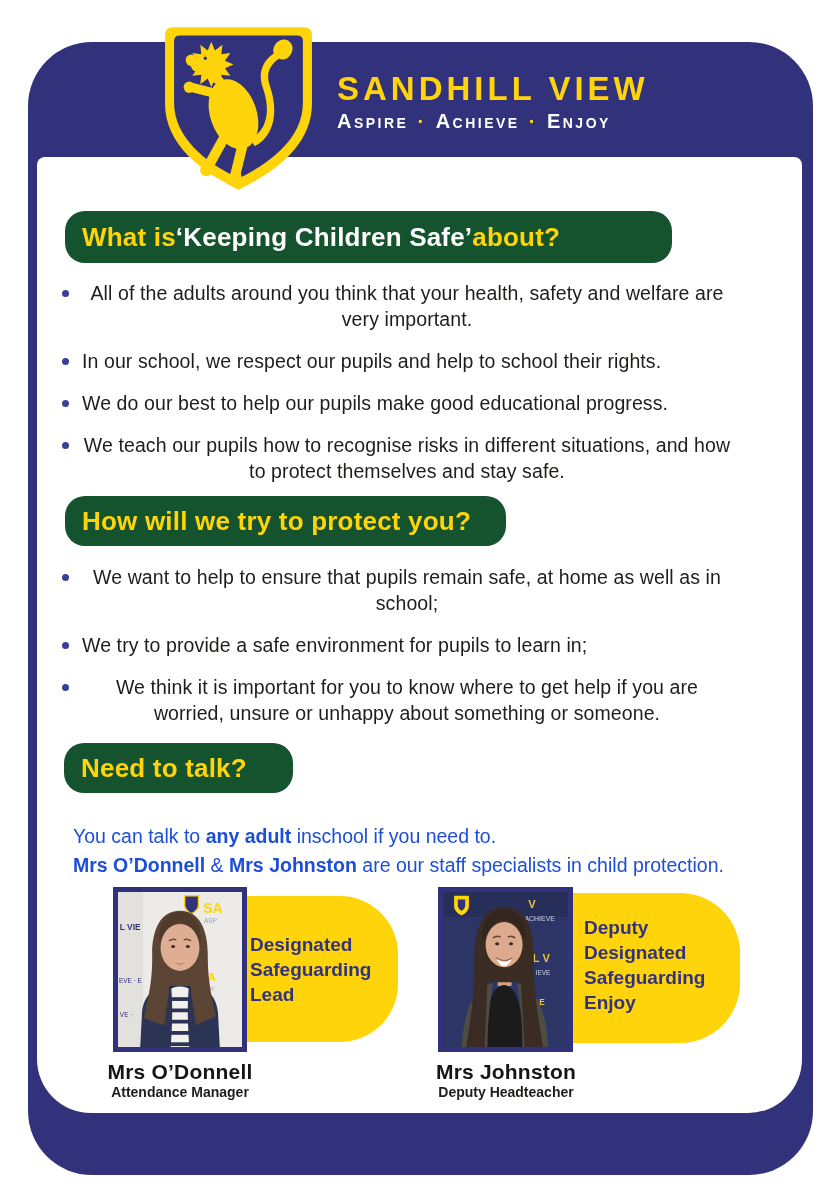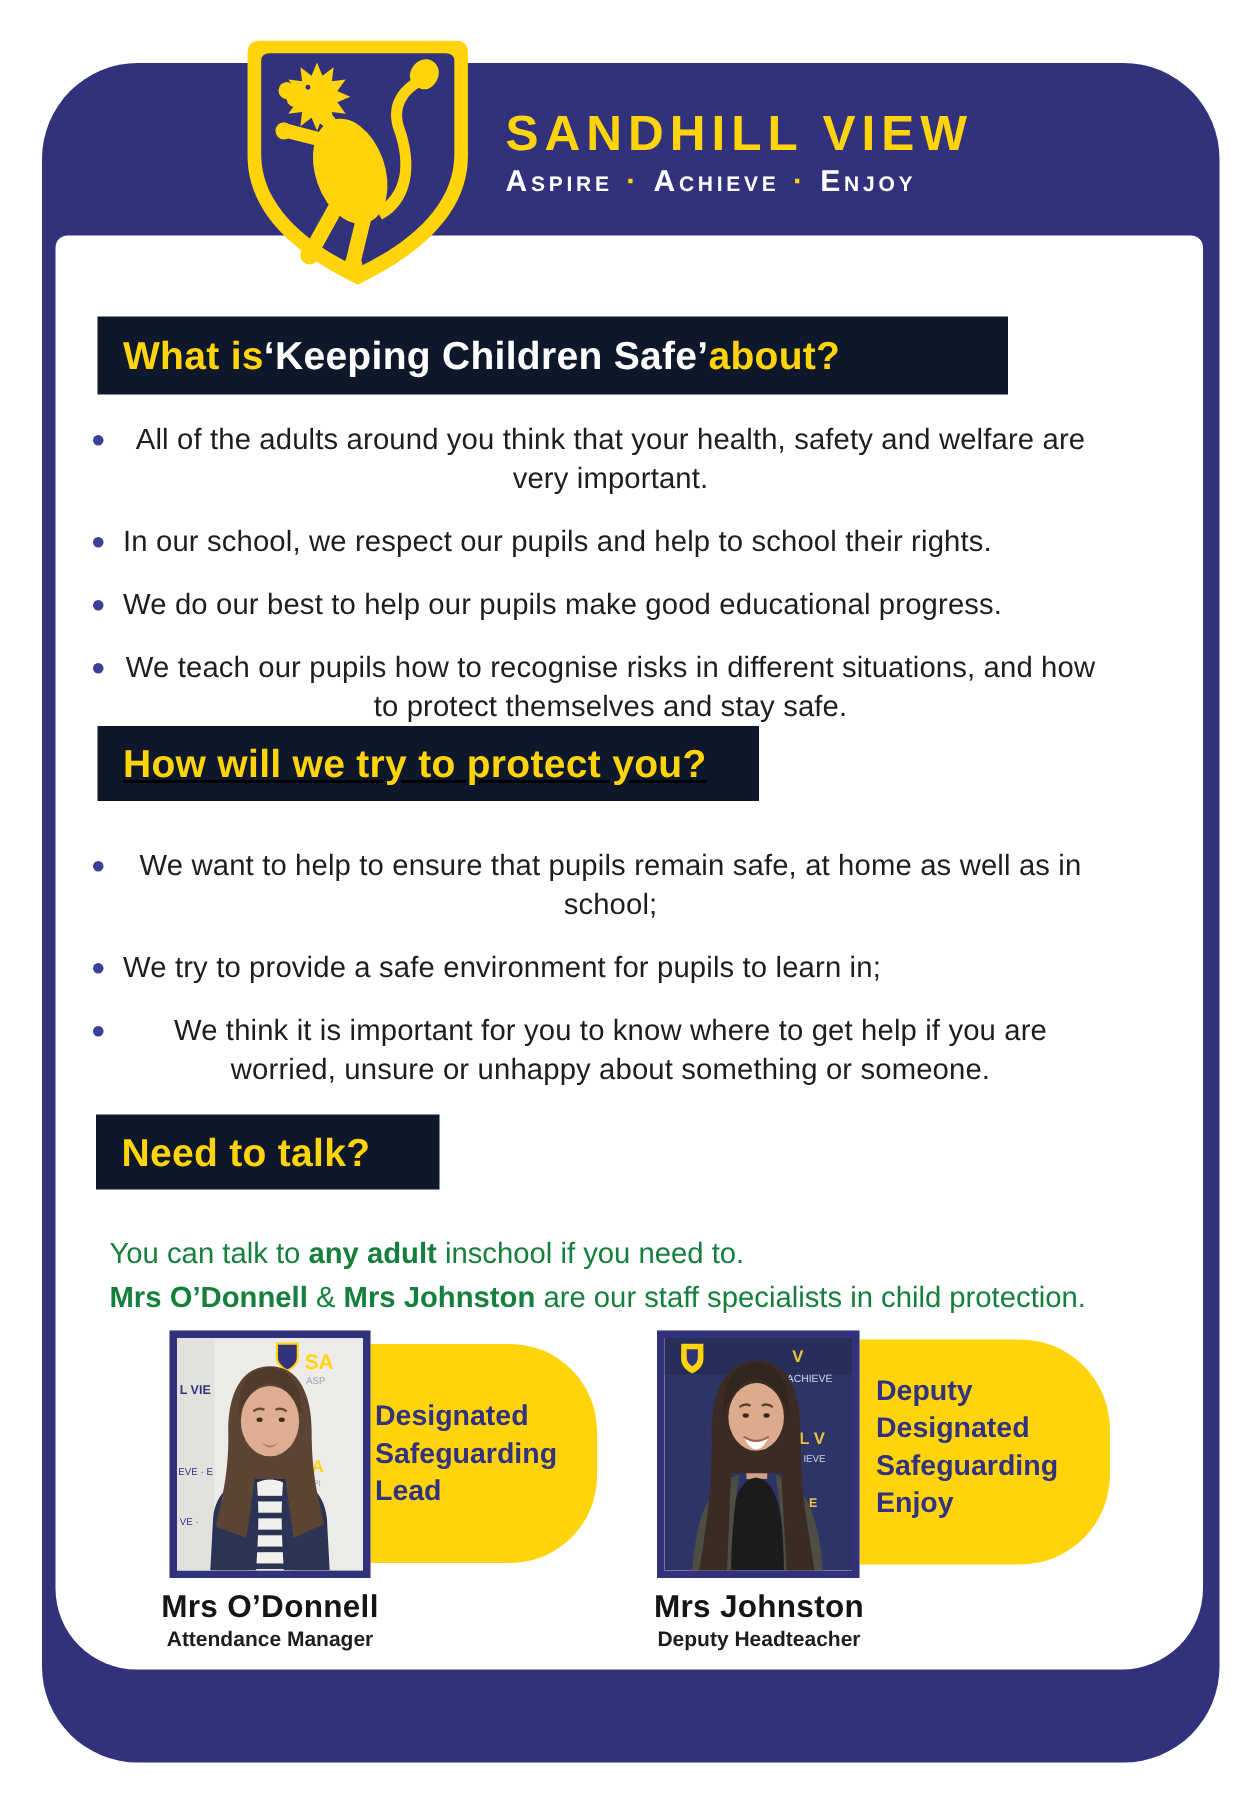--- a/index.html
+++ b/index.html
@@ -31,46 +31,46 @@
   }
   .tagline{
     position:absolute;left:337px;top:110px;z-index:4;
     color:#ffffff;font-size:20px;font-weight:600;letter-spacing:2.5px;
     font-variant:small-caps;white-space:nowrap;
   }
   .tagline .sep{color:#FFD40A;margin:0 9px;font-weight:800;}
 
   
   .bar{
-    position:absolute;background:#0f172a;z-index:3;
+    position:absolute;background:#14532d;z-index:3;
     display:flex;align-items:center;padding-left:17px;box-sizing:border-box;
-    font-size:26px;font-weight:800;white-space:nowrap;letter-spacing:0.2px;
+    font-size:26px;font-weight:800;white-space:nowrap;letter-spacing:0.2px;border-radius:20px;
   }
   .bar .yl{color:#FFD40A;}
   .bar .wh{color:#ffffff;}
   .bar1{left:65px;top:211px;width:607px;height:52px;}
-  .bar2{left:65px;top:484px;width:441px;height:50px;text-decoration:underline;}
+  .bar2{left:65px;top:496px;width:441px;height:50px;}
   .bar3{left:64px;top:743px;width:229px;height:50px;}
 
   
   ul.blist{
     position:absolute;left:60px;margin:0;padding:0;list-style:none;z-index:3;
     width:690px;
   }
   .list1{top:280px;}
   .list2{top:564px;}
   ul.blist li{display:flex;align-items:flex-start;margin-bottom:16px;}
   .dot{flex:0 0 auto;width:7px;height:7px;border-radius:50%;background:#3A3F97;margin:10px 13px 0 2px;}
   .btxt{
     color:#1D1D1B;font-size:19.5px;line-height:26px;max-width:650px;letter-spacing:0.1px;text-align:center;
   }
 
   
   .talk{
-    position:absolute;left:73px;z-index:3;color:#15803d;
+    position:absolute;left:73px;z-index:3;color:#1d4ed8;
     font-size:19.5px;line-height:26px;white-space:nowrap;
   }
   .talk b{font-weight:800;}
   .talk1{top:803px;}
   .talk2{top:832px;}
 
   
   .badge{
     position:absolute;background:#FFD40A;z-index:3;box-sizing:border-box;
     color:#32327E;font-weight:800;font-size:19px;line-height:25px;

